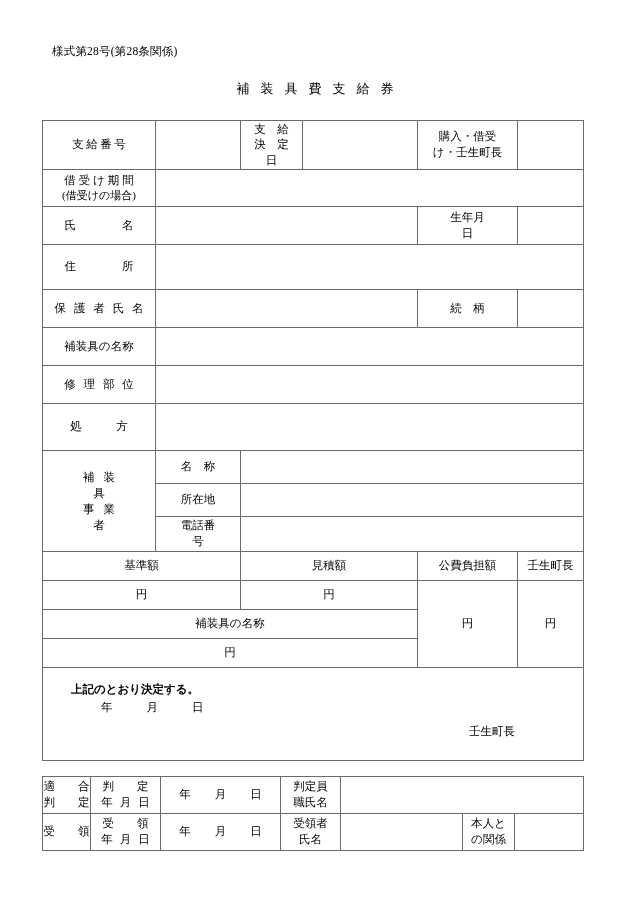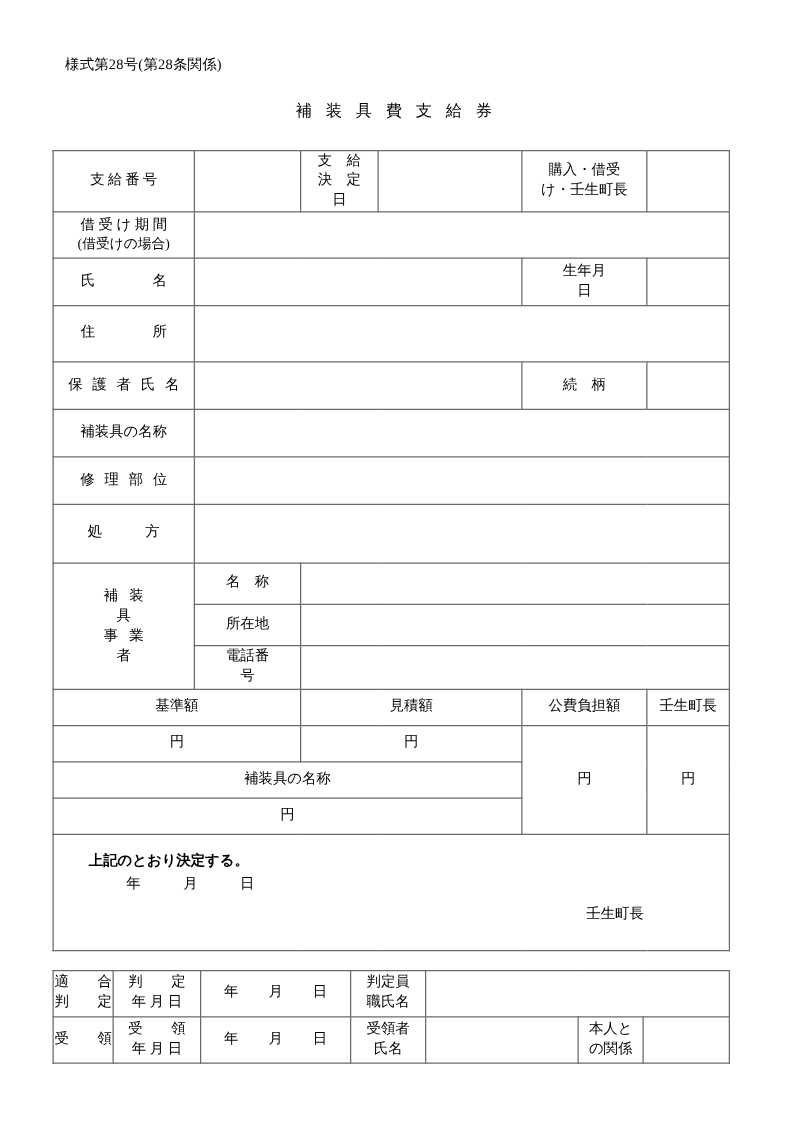--- a/index.html
+++ b/index.html
@@ -129,21 +129,21 @@
     font-size: 11.5px;
   }
   table.frm2 td {
     border: 1px solid #6a6a6a;
     padding: 0;
     vertical-align: middle;
     text-align: center;
     line-height: 1.35;
     height: 36px;
   }
-  .twoline { line-height: 1.35; font-size: 11.5px; white-space: nowrap; }
+  .twoline { line-height: 1.35; font-size: 11.5px; white-space: nowrap; font-family: Liberation Mono, monospace; }
 </style>
 </head>
 <body>
 
 <div class="page">
 
   <div class="form-no">様式第28号(第28条関係)</div>
 
   <div class="doc-title">
     <span class="sp">補装具費支給券</span>

